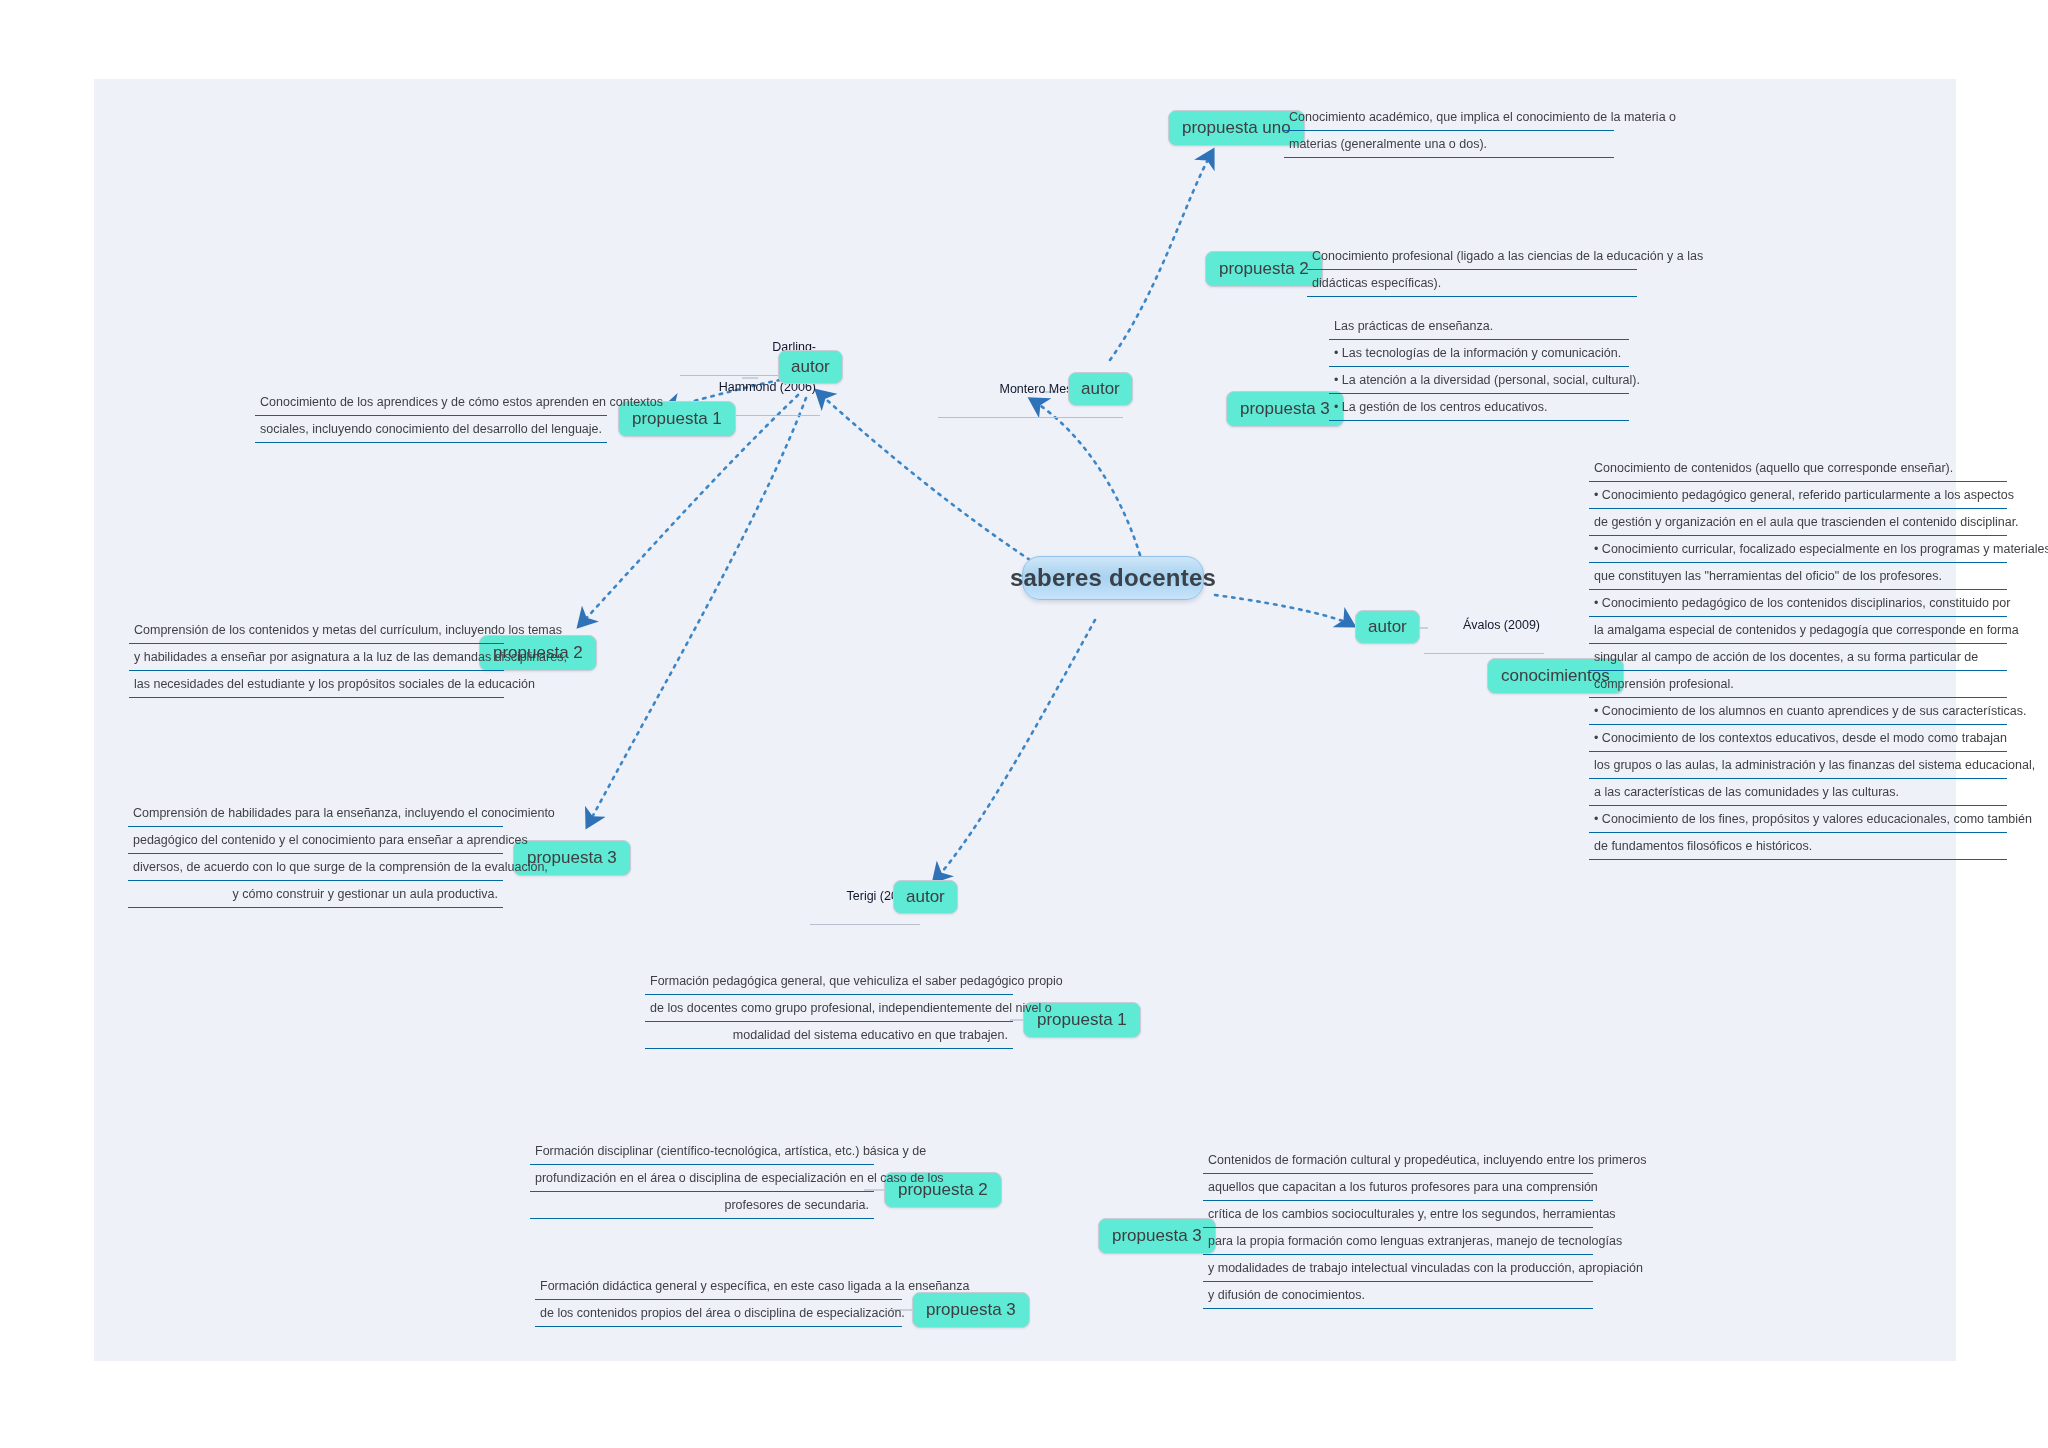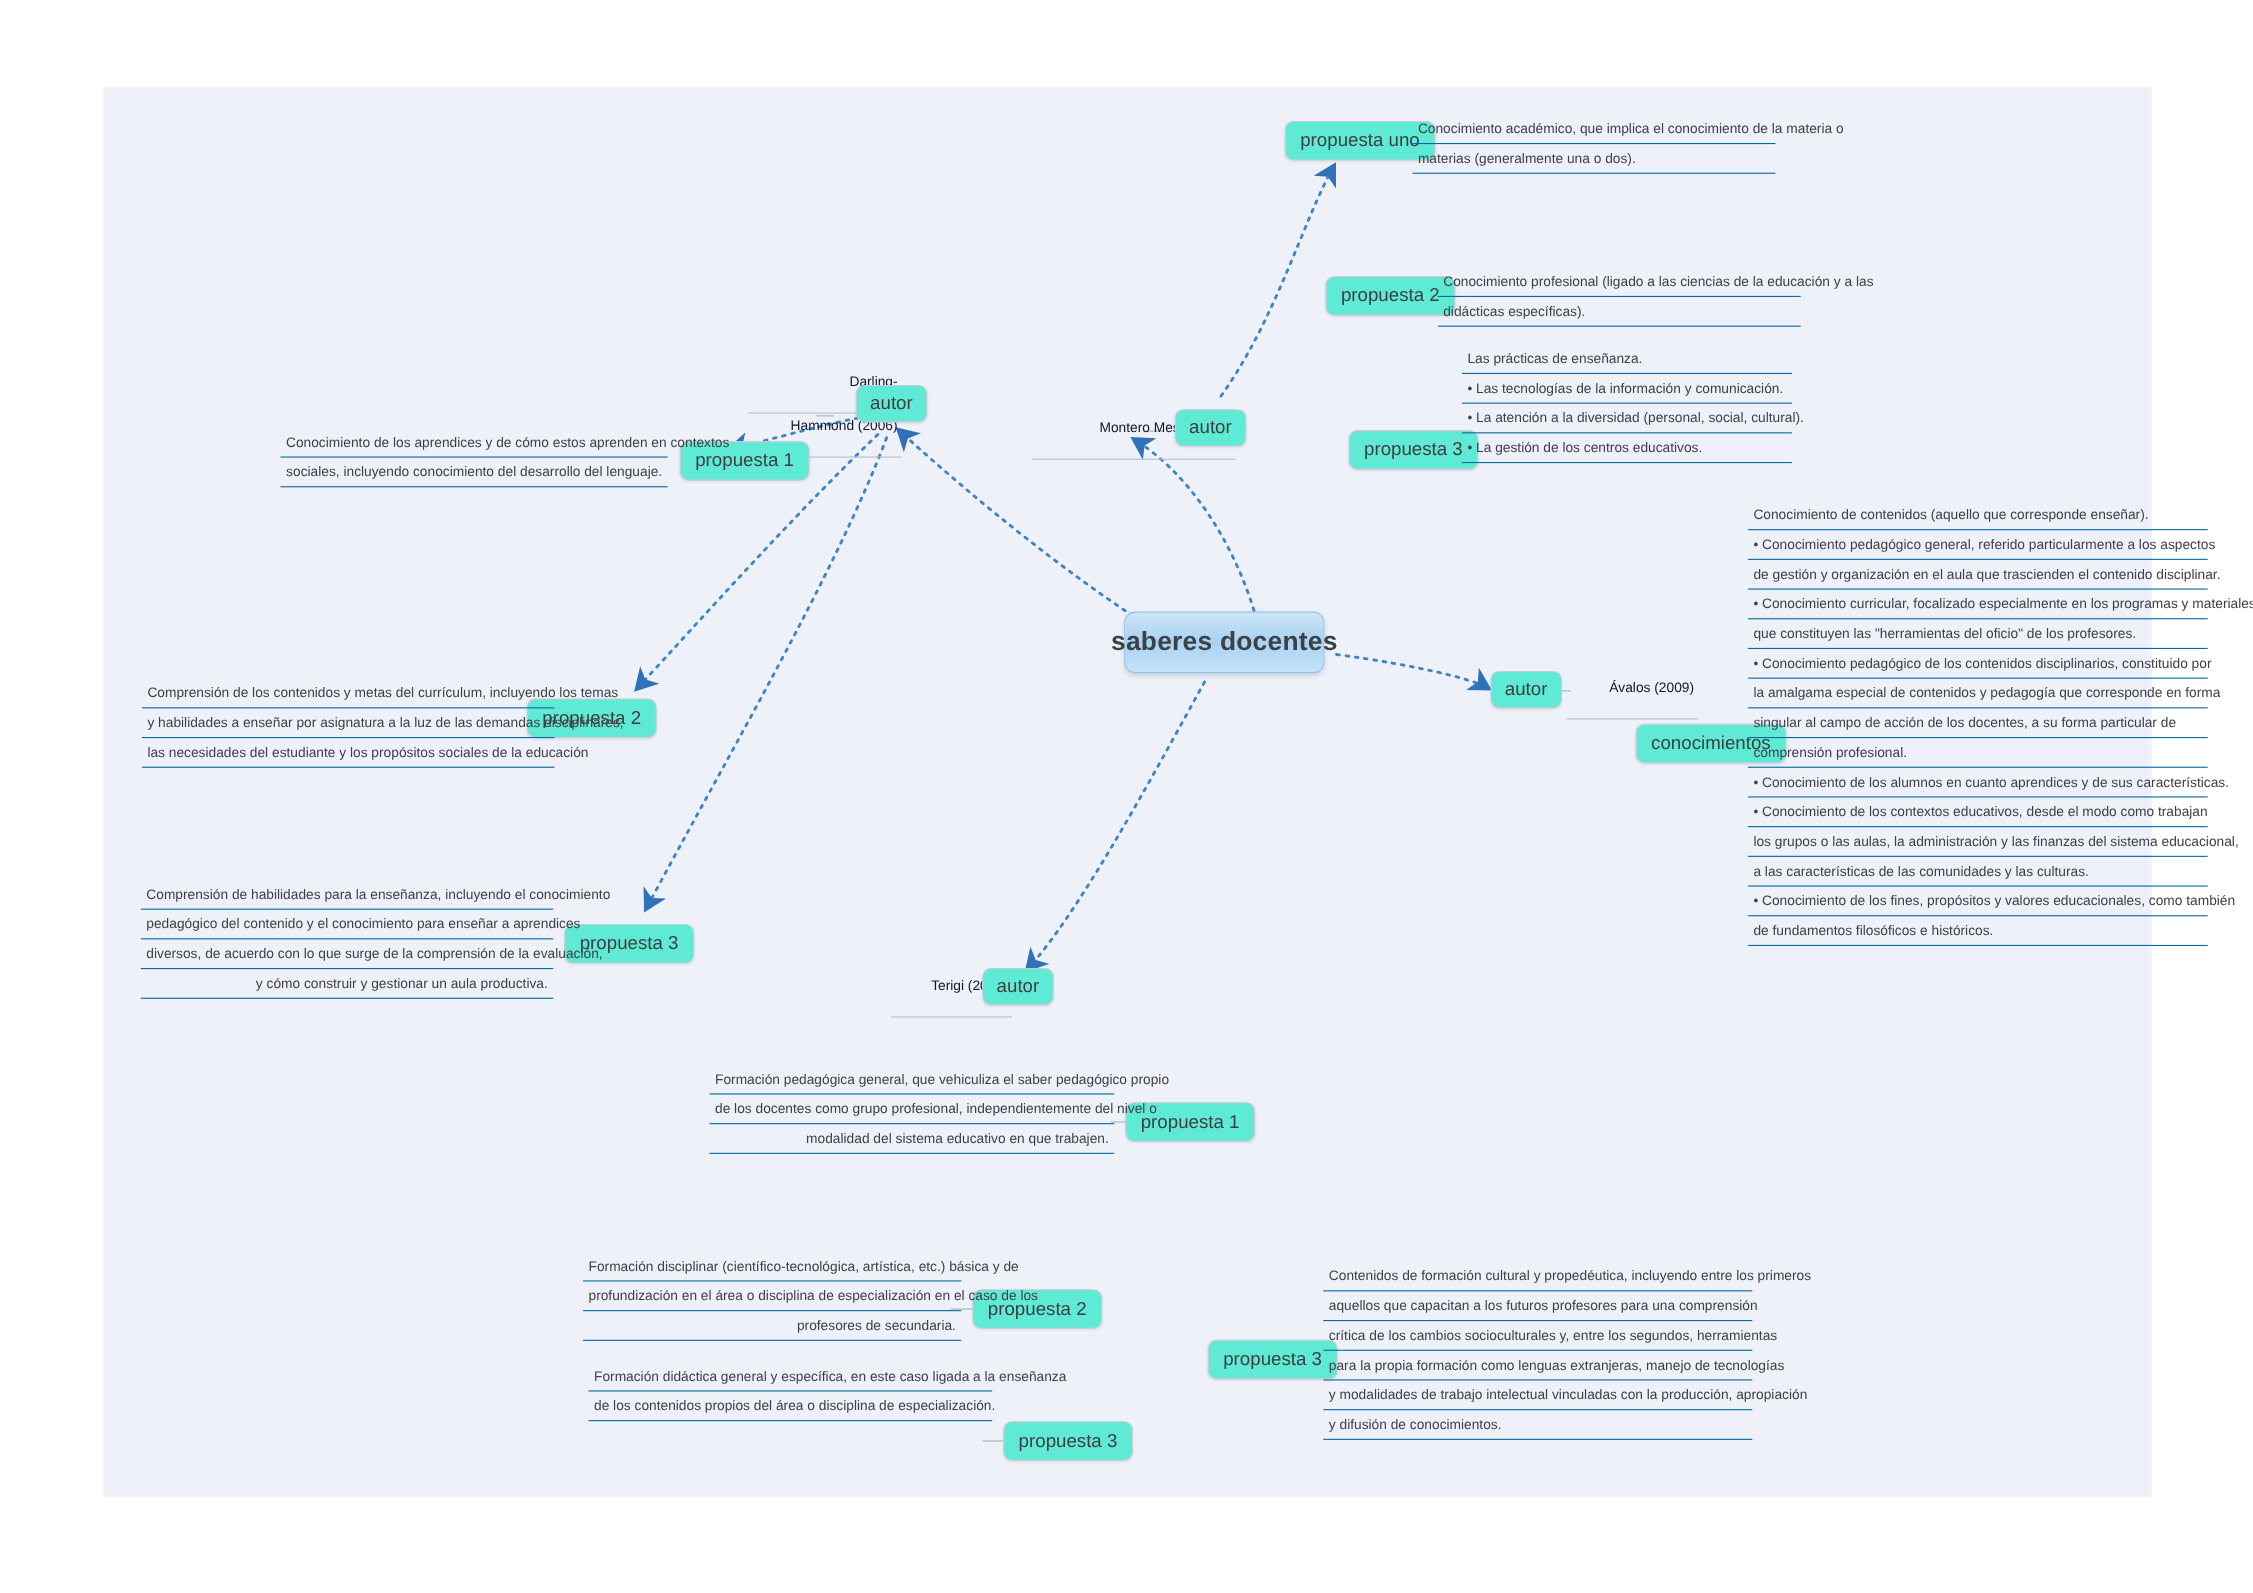--- a/index.html
+++ b/index.html
@@ -83,21 +83,21 @@
     <path d="M908,898 L886,898"></path>
     <path d="M1010,1020 L1028,1020"></path>
     <path d="M864,1190 L886,1190"></path>
     <path d="M893,1310 L915,1310"></path>
     <path d="M1182,1235 L1202,1235"></path>
     <path d="M546,650 L566,650"></path>
     <path d="M524,855 L544,855"></path>
   </g>
 </svg>
 
-<div class="central" style="left:1022px;top:556px;width:182px;height:56px;">saberes docentes</div>
+<div class="central" style="left:1022px;top:556px;width:182px;height:44px;border-radius:18px;">saberes docentes</div>
 
 <div class="citation right" style="left:938px;top:378px;width:185px;">
   <div class="ln">Montero Mesa (2006)</div>
 </div>
 <div class="node autor" style="left:1068px;top:372px;">autor</div>
 
 <div class="node prop" style="left:1168px;top:110px;">propuesta uno</div>
 <div class="textblock left" style="left:1284px;top:104px;width:330px;">
   <div class="ln">Conocimiento académico, que implica el conocimiento de la materia o</div>
   <div class="ln">materias (generalmente una o dos).</div>
@@ -180,21 +180,21 @@
 </div>
 
 <div class="node prop" style="left:884px;top:1172px;">propuesta 2</div>
 <div class="textblock right" style="left:530px;top:1138px;width:344px;">
   <div class="ln">Formación disciplinar (científico-tecnológica, artística, etc.) básica y de</div>
   <div class="ln">profundización en el área o disciplina de especialización en el caso de los</div>
   <div class="ln">profesores de secundaria.</div>
 </div>
 
 <div class="node prop" style="left:912px;top:1292px;">propuesta 3</div>
-<div class="textblock right" style="left:535px;top:1238px;width:367px;">
+<div class="textblock right" style="left:535px;top:1273px;width:367px;">
   <div class="ln">Formación didáctica general y específica, en este caso ligada a la enseñanza</div>
   <div class="ln">de los contenidos propios del área o disciplina de especialización.</div>
 </div>
 
 <div class="node prop" style="left:1098px;top:1218px;">propuesta 3</div>
 <div class="textblock left" style="left:1203px;top:1147px;width:390px;">
   <div class="ln">Contenidos de formación cultural y propedéutica, incluyendo entre los primeros</div>
   <div class="ln">aquellos que capacitan a los futuros profesores para una comprensión</div>
   <div class="ln">crítica de los cambios socioculturales y, entre los segundos, herramientas</div>
   <div class="ln">para la propia formación como lenguas extranjeras, manejo de tecnologías</div>

